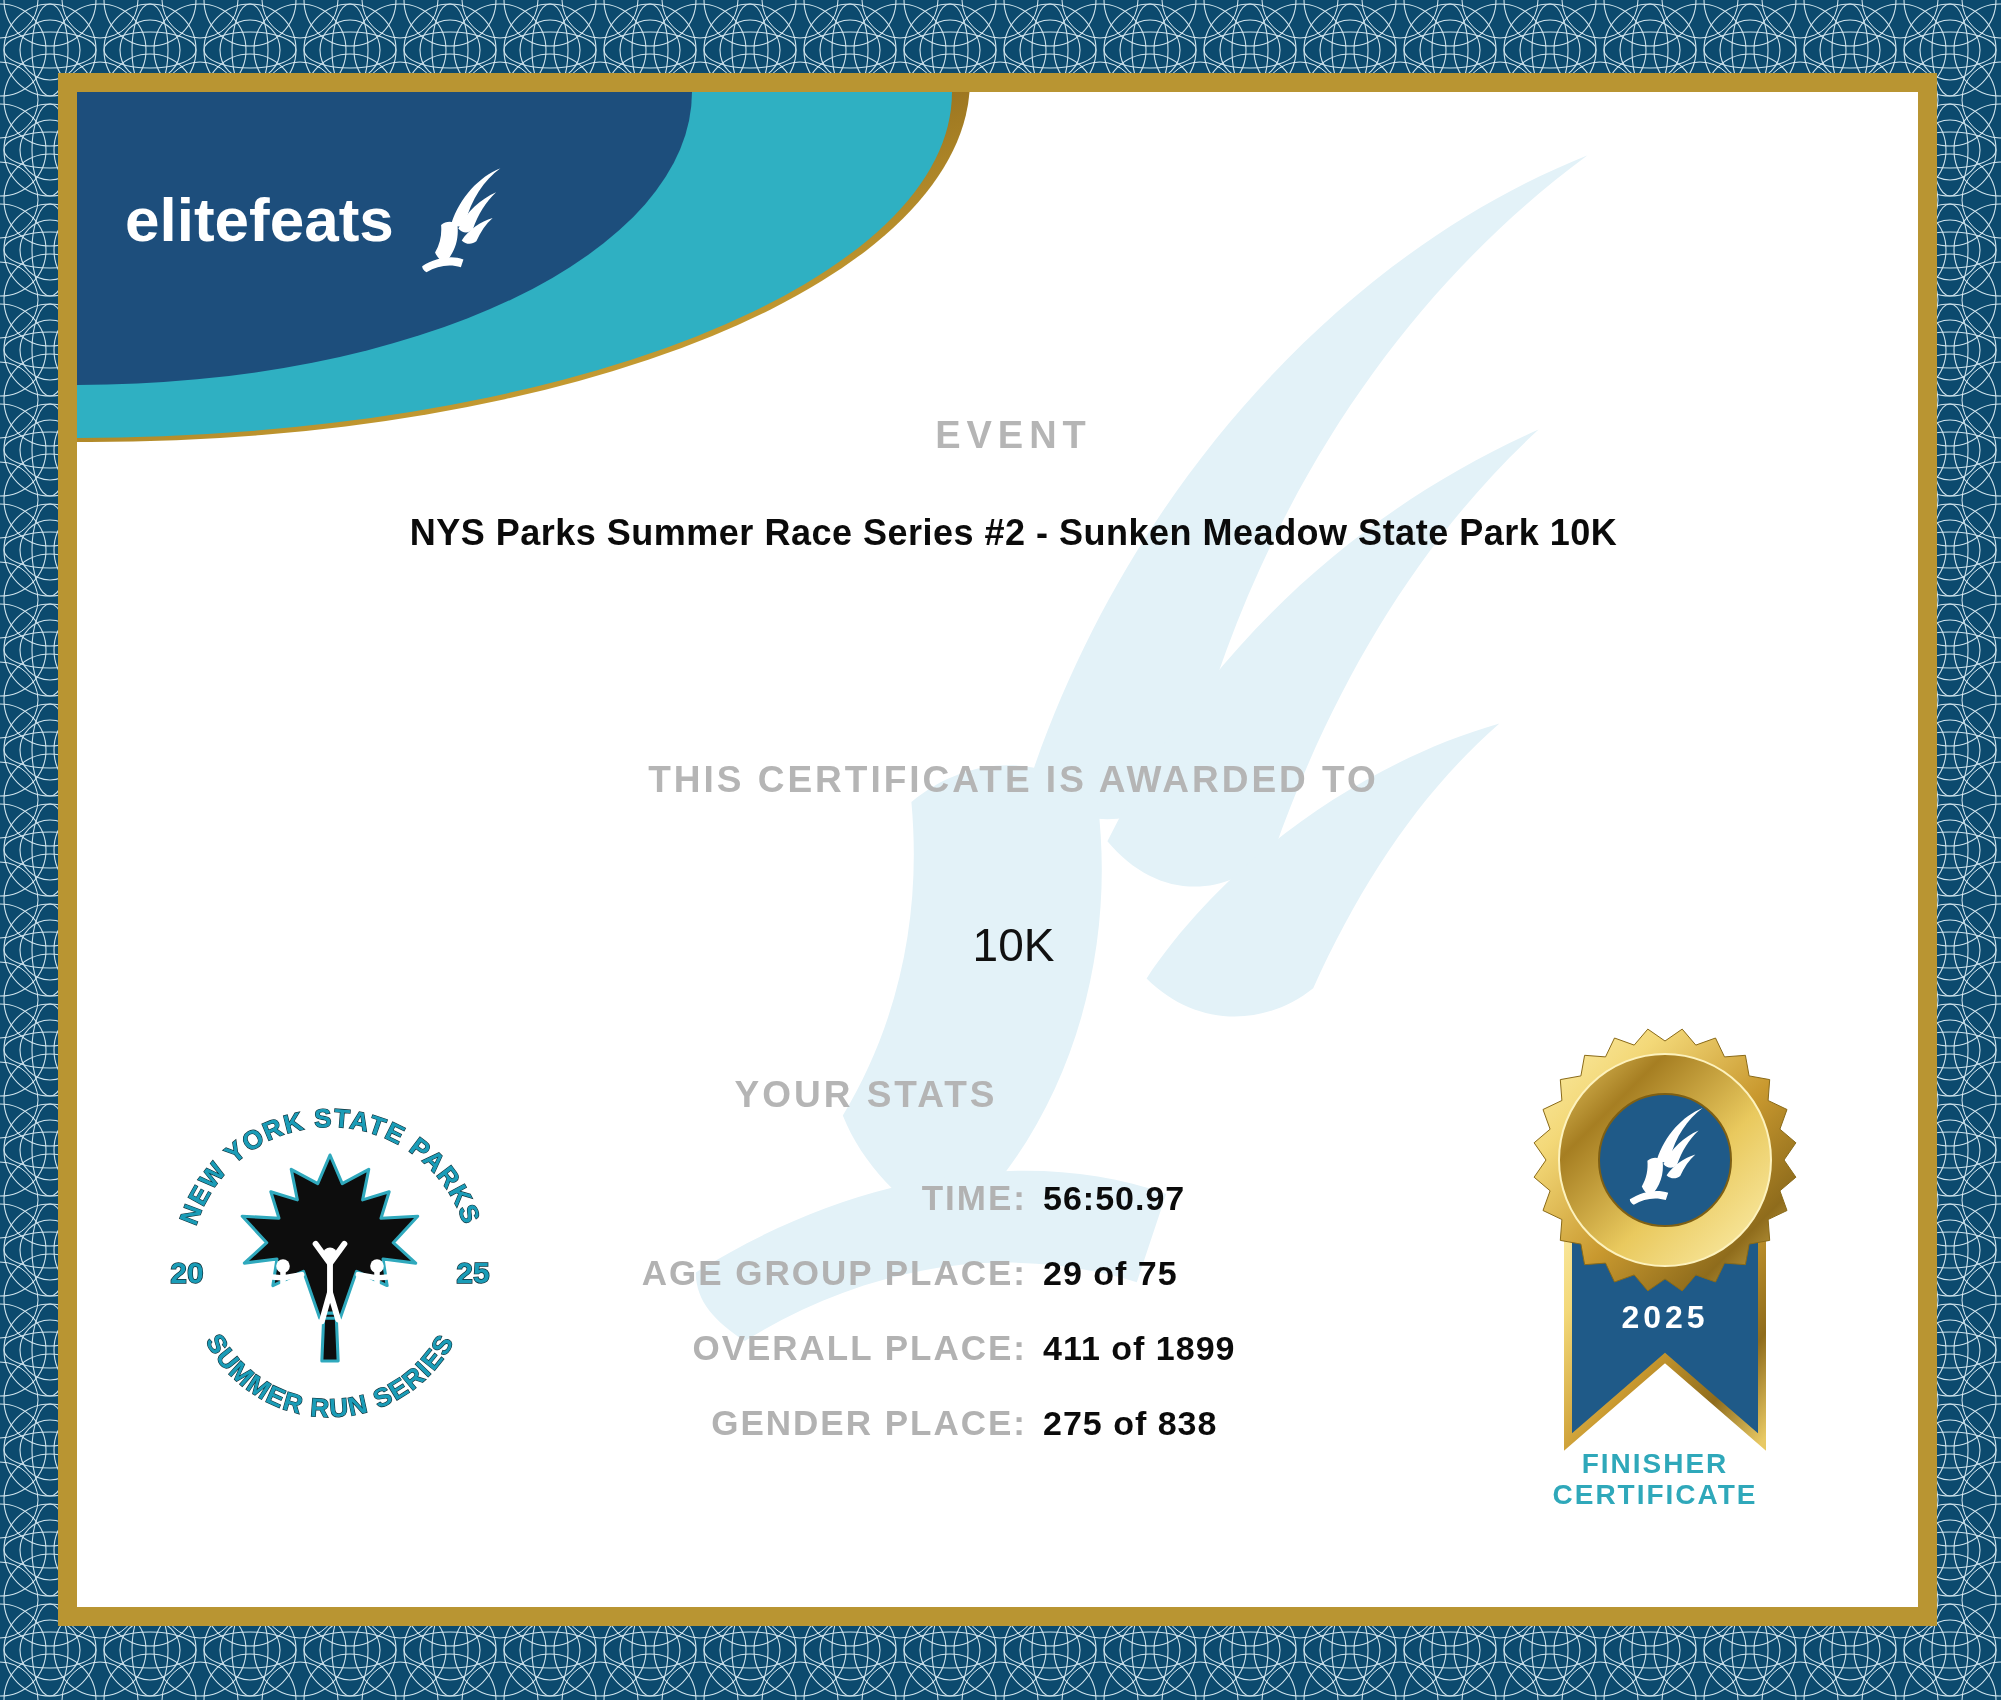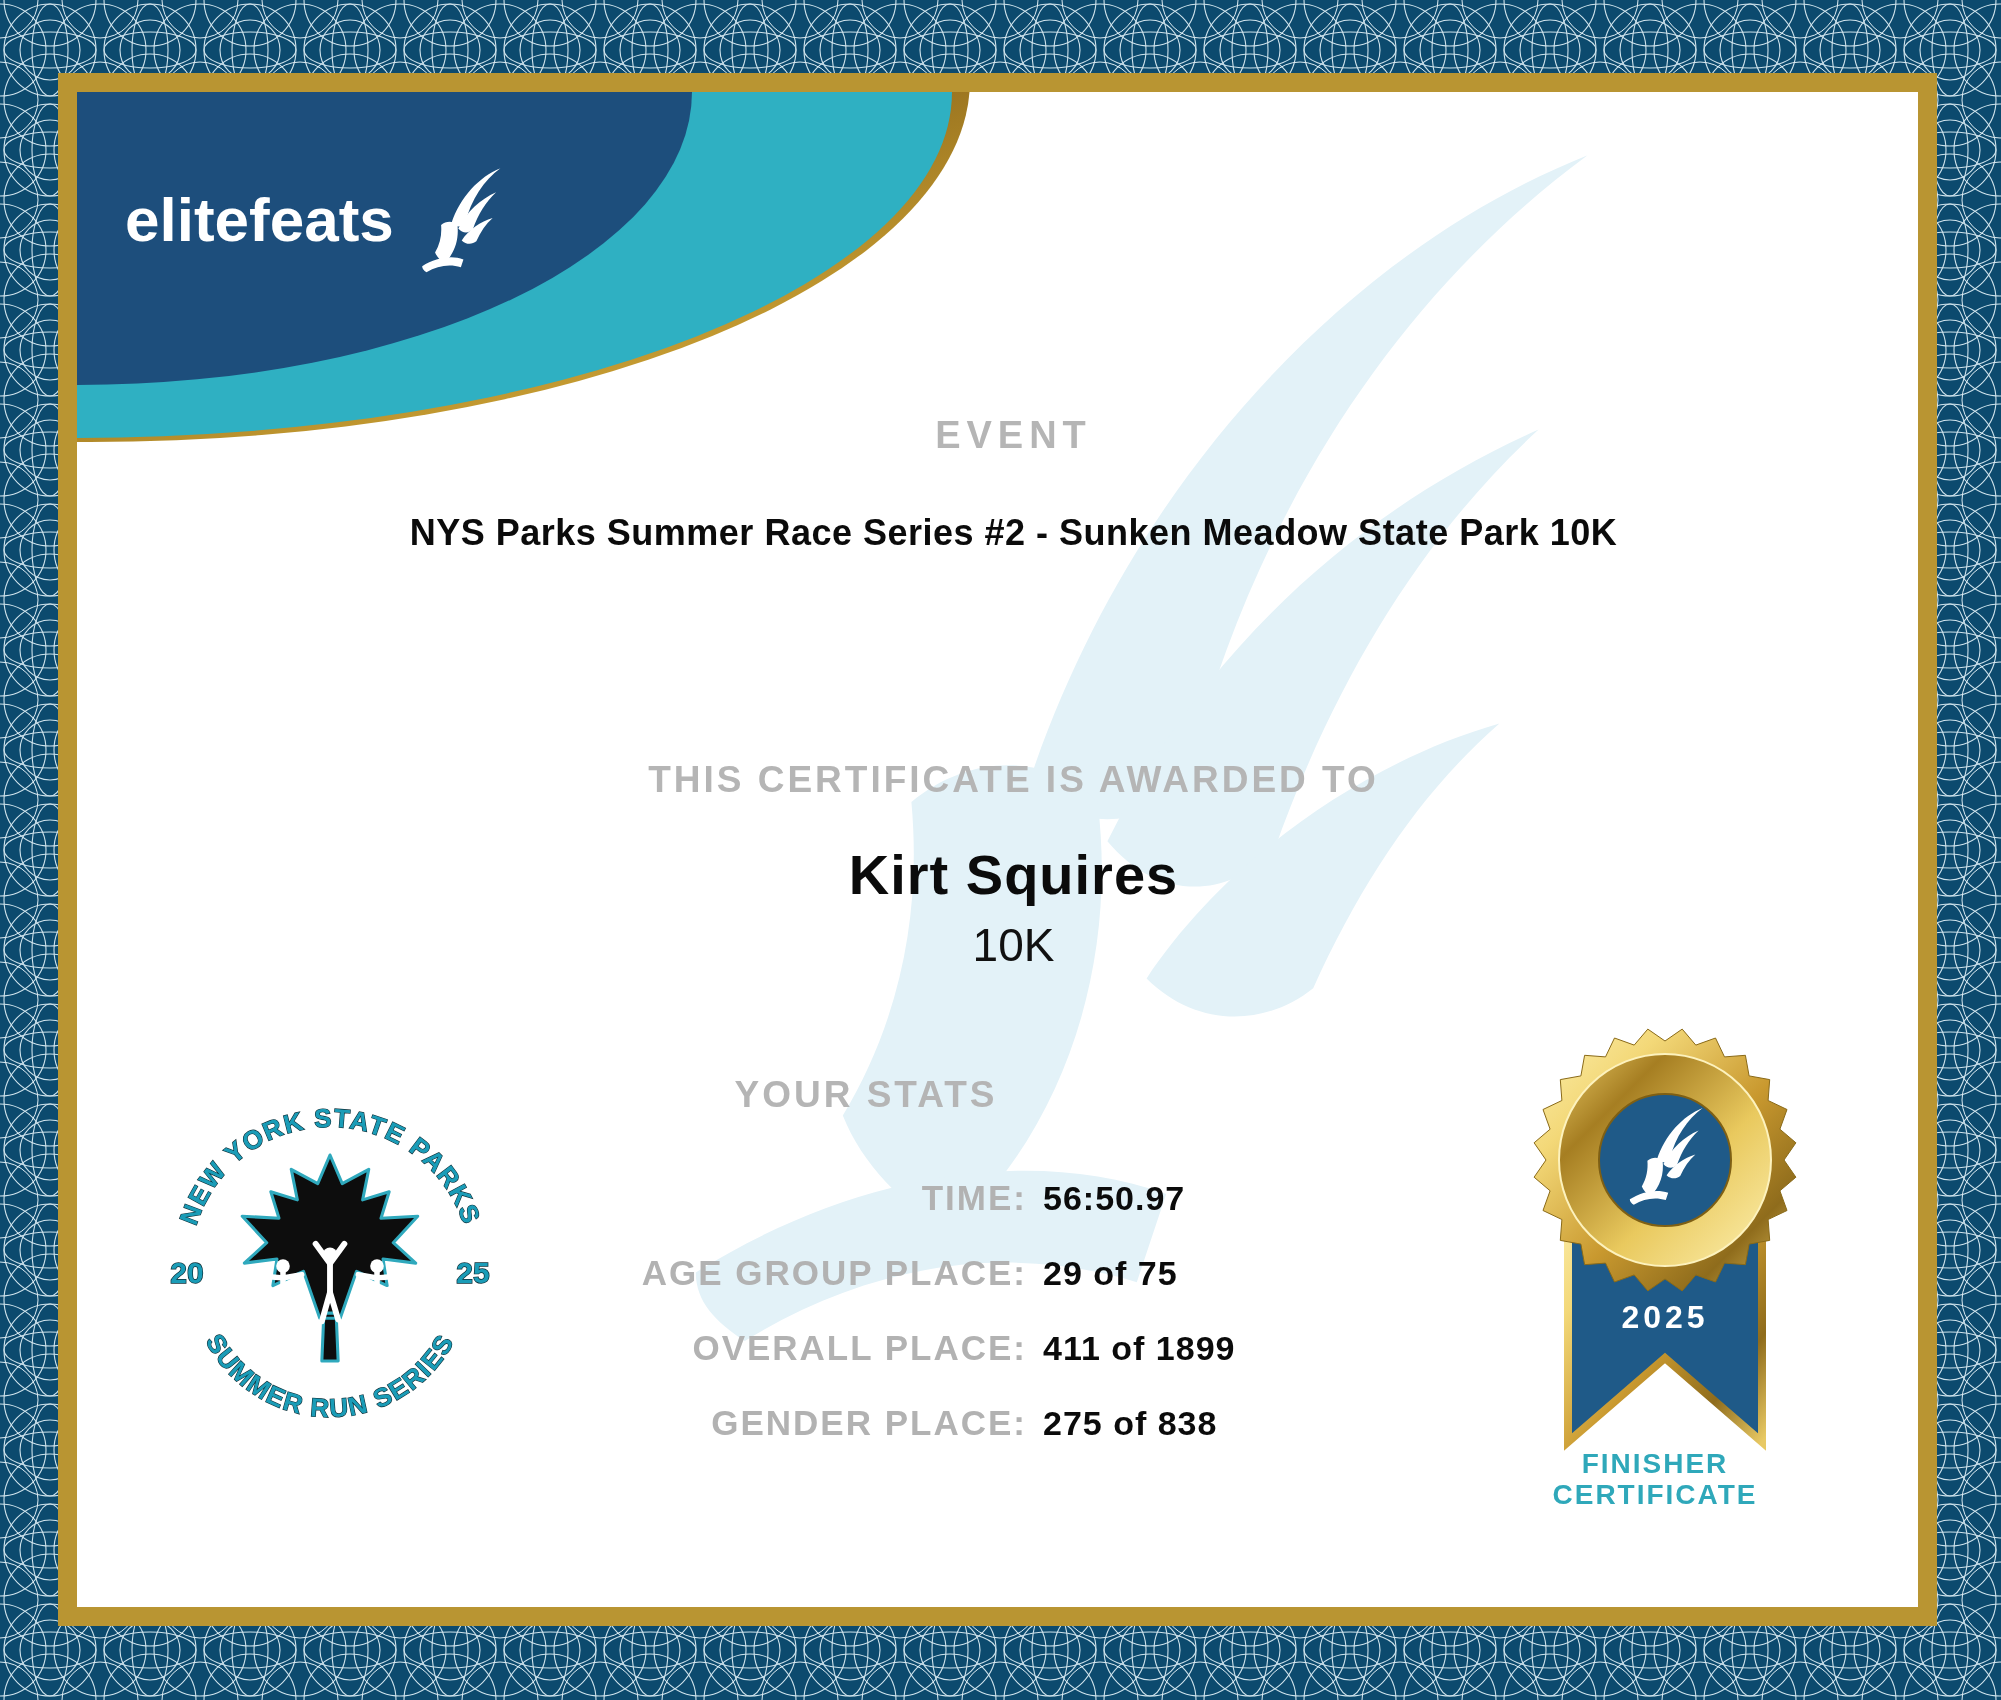--- a/index.html
+++ b/index.html
@@ -100,21 +100,20 @@
     <div class="brand">elitefeats</div>
     <svg class="brand-icon" viewBox="0 0 100 132">
       <g fill="currentColor">
           <use href="#wingfoot"></use>
         </g>
     </svg>
 
     <div class="center-line muted event-label">EVENT</div>
     <div class="center-line event-name">NYS Parks Summer Race Series #2 - Sunken Meadow State Park 10K</div>
     <div class="center-line muted awarded">THIS CERTIFICATE IS AWARDED TO</div>
-    <div class="center-line recipient">Kirt Squires</div>
     <div class="center-line distance">10K</div>
     <div class="muted stats-heading">YOUR STATS</div>
 
     <div class="stat-row row-time">
       <span class="lbl">TIME:</span>
       <span class="val">56:50.97</span>
     </div>
     <div class="stat-row row-age">
       <span class="lbl">AGE GROUP PLACE:</span>
       <span class="val">29 of 75</span>

